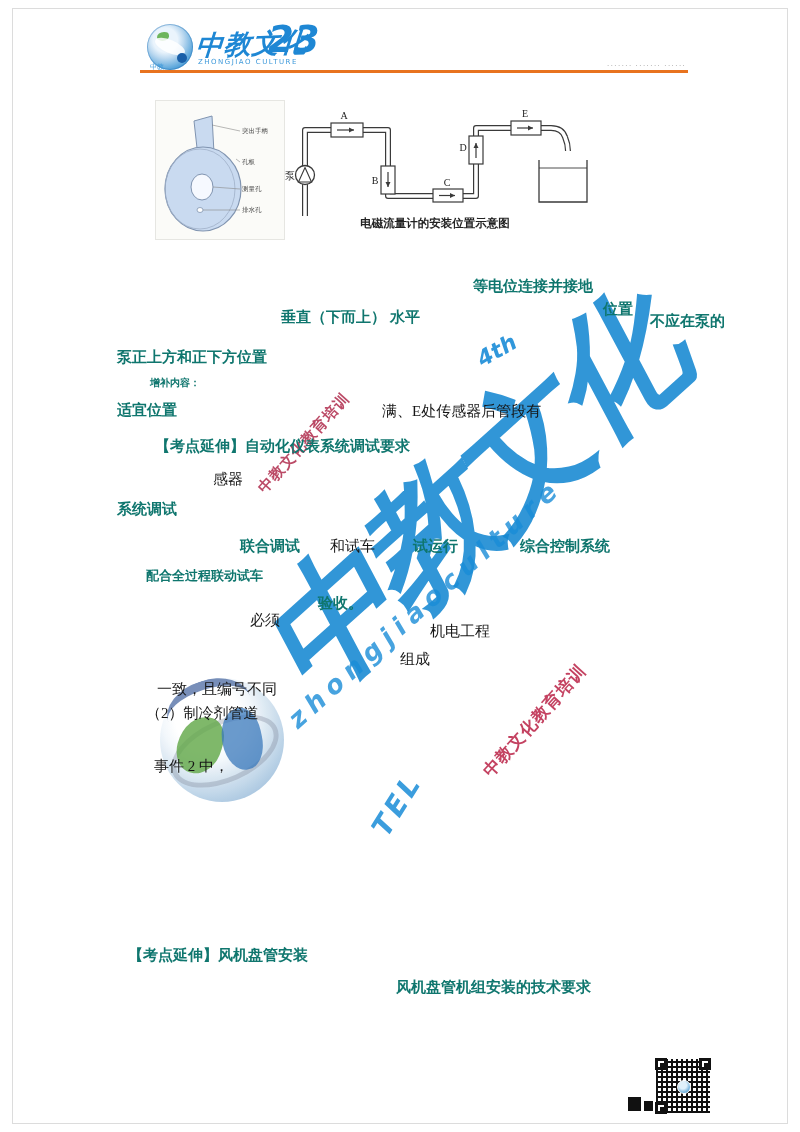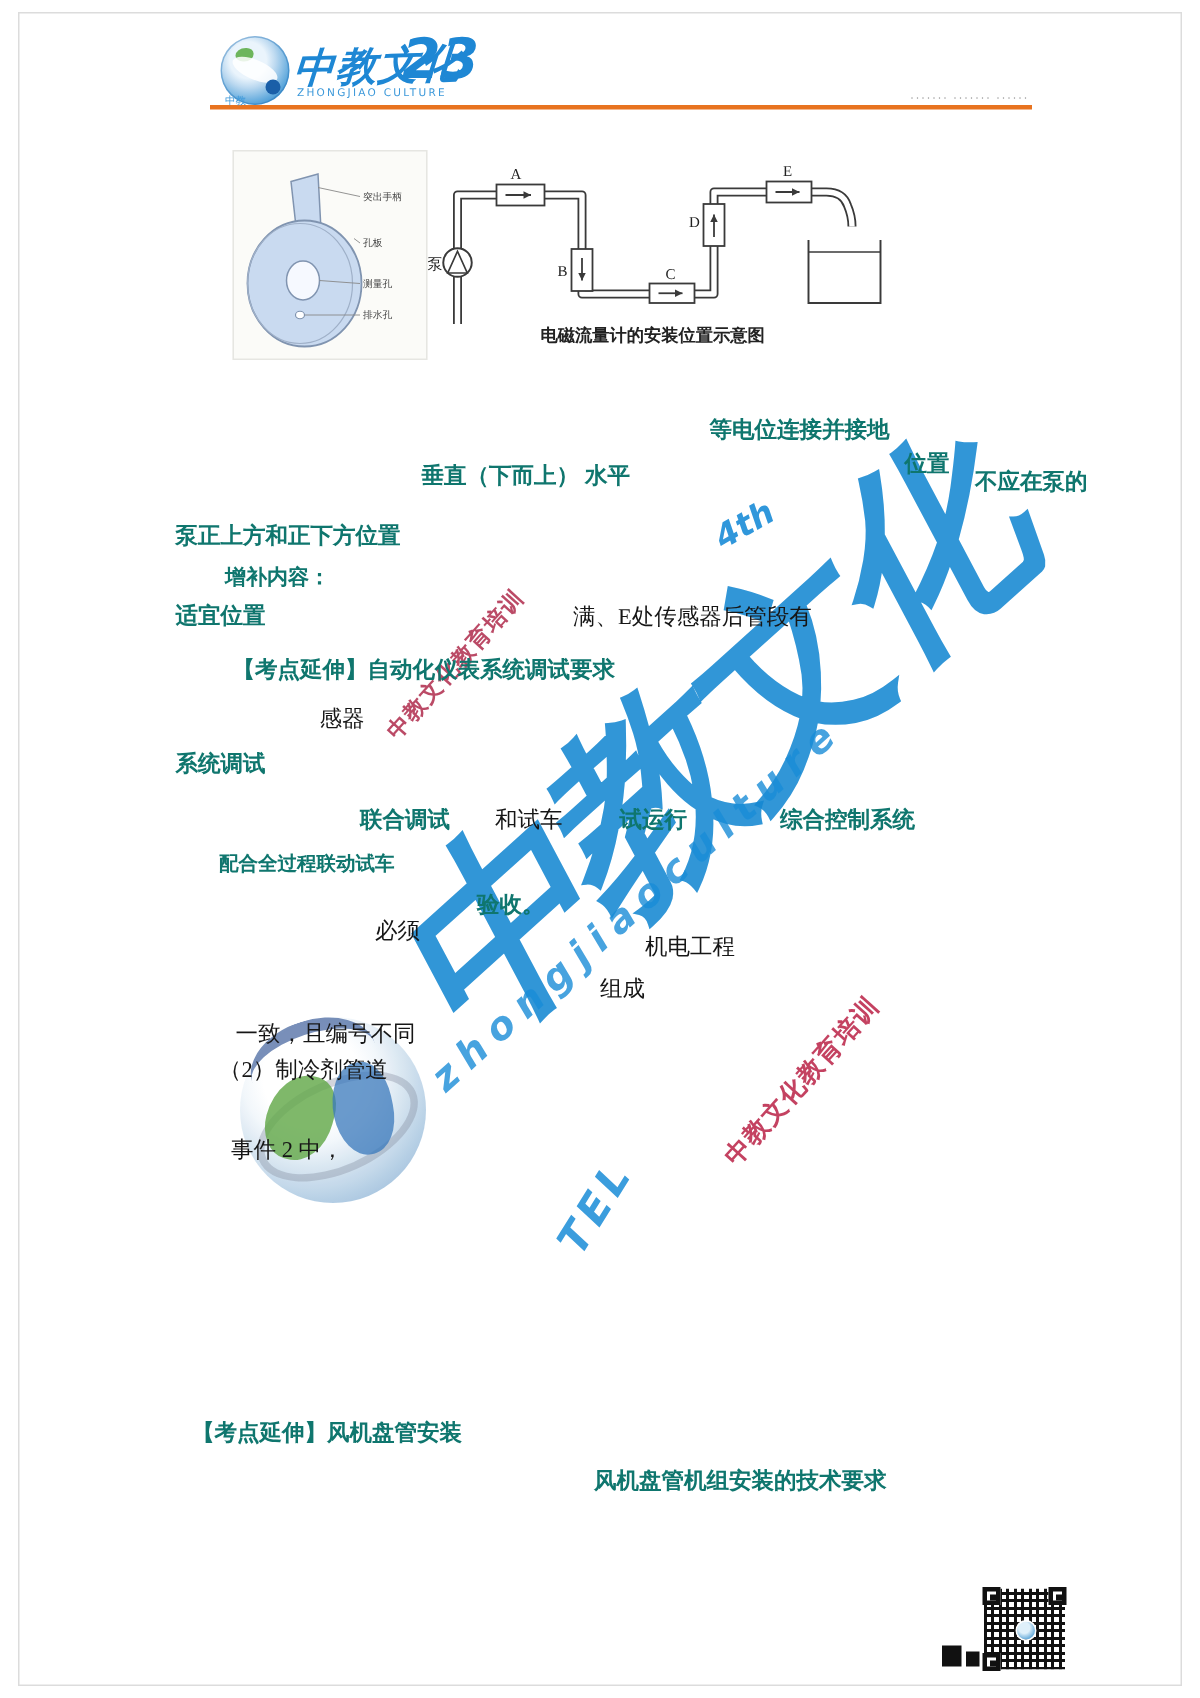--- a/index.html
+++ b/index.html
@@ -29,21 +29,21 @@
 
   
   .orifice-box{position:absolute;left:155px;top:100px;width:128px;height:138px;background:#fbfbf8;
     border:1px solid #e6e6e2;z-index:2;}
   .pipe-box{position:absolute;left:283px;top:98px;width:320px;height:136px;z-index:2;}
 
   
   .frag{position:absolute;font-size:15px;color:#161616;white-space:nowrap;z-index:5;
     font-family:"Liberation Serif","DejaVu Serif",serif;}
   .red{color:#0f766e;font-weight:bold;}
-  .fs13{font-size:13px;} .fs14{font-size:14px;text-align:right;}
+  .fs13{font-size:13px;} .fs14{font-size:10px;text-align:right;}
 
   
   .wm-big{position:absolute;left:150px;top:385px;width:640px;height:230px;display:flex;align-items:center;
     justify-content:center;transform:rotate(-42deg);font-family:"DejaVu Sans","Liberation Sans",sans-serif;
     font-size:135px;font-weight:bold;font-style:italic;letter-spacing:-8px;color:rgba(20,135,210,0.88);
     z-index:4;white-space:nowrap;}
   .wm-latin{position:absolute;left:215px;top:588px;width:420px;text-align:center;transform:rotate(-42deg);
     font-family:"DejaVu Sans","Liberation Sans",sans-serif;font-size:26px;font-weight:bold;font-style:italic;
     letter-spacing:7px;color:rgba(25,140,215,0.8);z-index:4;white-space:nowrap;}
   .wm-4th{position:absolute;left:476px;top:338px;transform:rotate(-30deg);font-size:22px;font-weight:bold;

